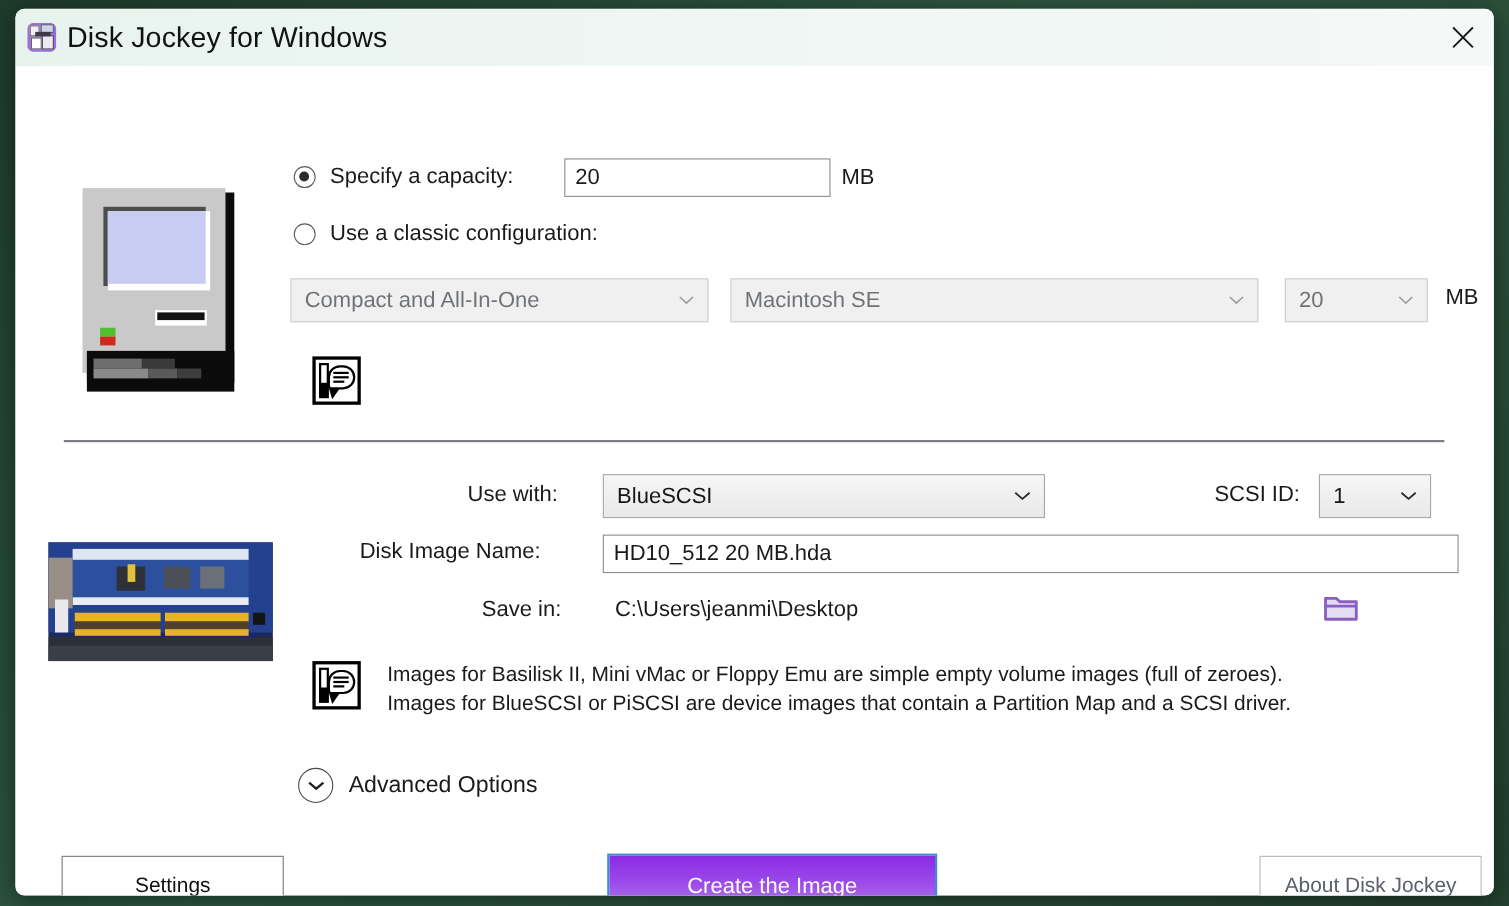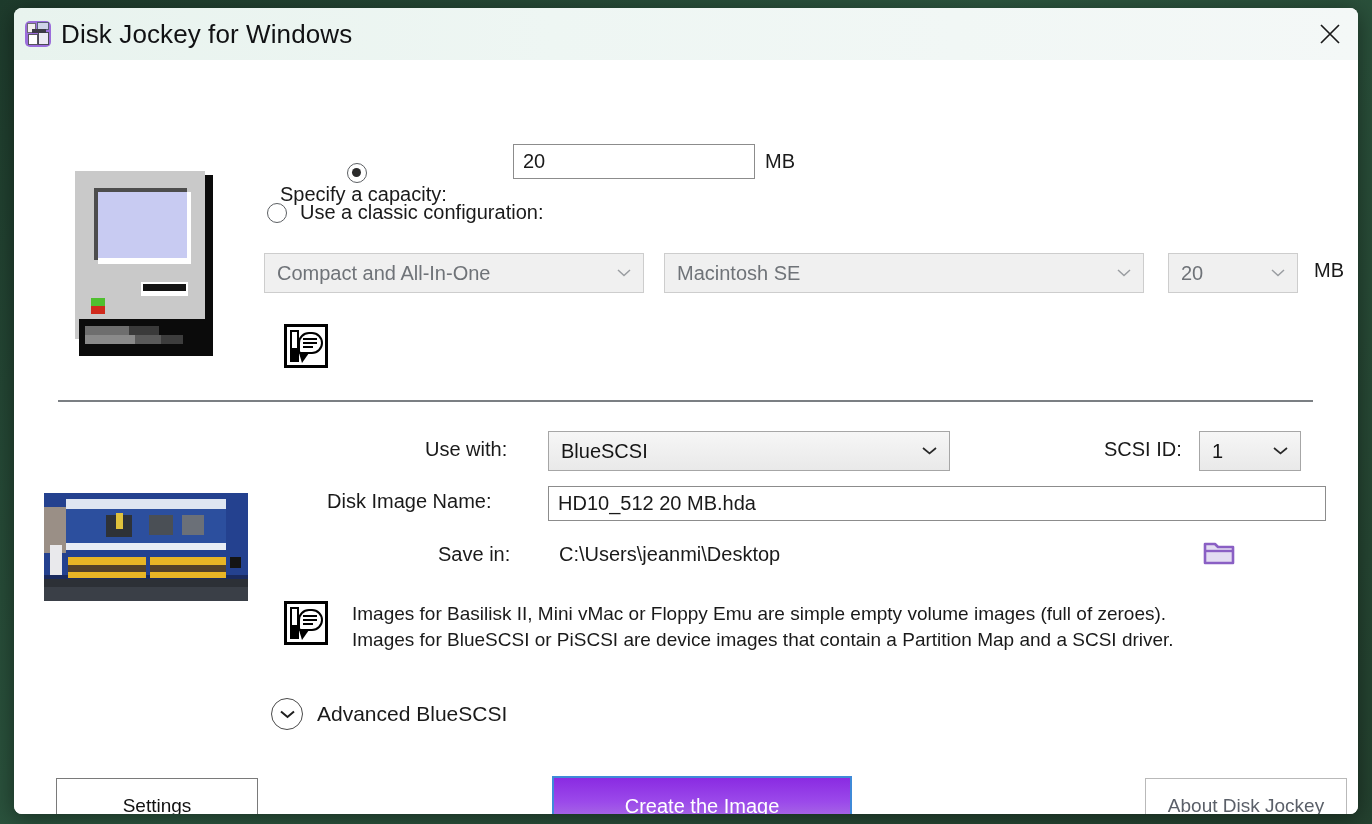--- a/index.html
+++ b/index.html
@@ -260,21 +260,21 @@
       <div class="m-led-g"></div>
         <div class="m-led-r"></div>
       <div class="m-base"></div>
       <div class="m-kb1"></div>
         <div class="m-kb2"></div>
         <div class="m-kb3"></div>
       <div class="m-kb4"></div>
         <div class="m-kb5"></div>
     </div>
 
-    <div class="radio-row" style="left:253px; top:103px;flex-direction:column;">
+    <div class="radio-row" style="left:253px; top:89px;">
       <span class="radio checked"></span>
       <span class="lbl">Specify a capacity:</span>
     </div>
     <div class="textbox" style="left:499px; top:84px; width:242px; height:35px;">20</div>
     <div class="lbl" style="position:absolute; left:751px; top:90px;">MB</div>
 
     <div class="radio-row" style="left:253px; top:141px;">
       <span class="radio"></span>
       <span class="lbl">Use a classic configuration:</span>
     </div>
@@ -388,21 +388,21 @@
         <div>Images for BlueSCSI or PiSCSI are device images that contain a Partition Map and a SCSI driver.</div>
       </div>
     </div>
 
     <div class="expander">
       <span class="exp-circle">
         <svg width="15" height="9" viewBox="0 0 15 9">
             <path d="M1 1.5 L7.5 7 L14 1.5" stroke="#1f1f1f" stroke-width="2" fill="none"></path>
           </svg>
       </span>
-      <span class="lbl">Advanced BlueSCSI</span>
+      <span class="lbl">Advanced Options</span>
     </div>
 
     <div class="btn btn-settings">Settings</div>
     <div class="btn btn-create">Create the Image</div>
     <div class="btn btn-about">About Disk Jockey</div>
 
   </div>
 </div>
 
 </body></html>

